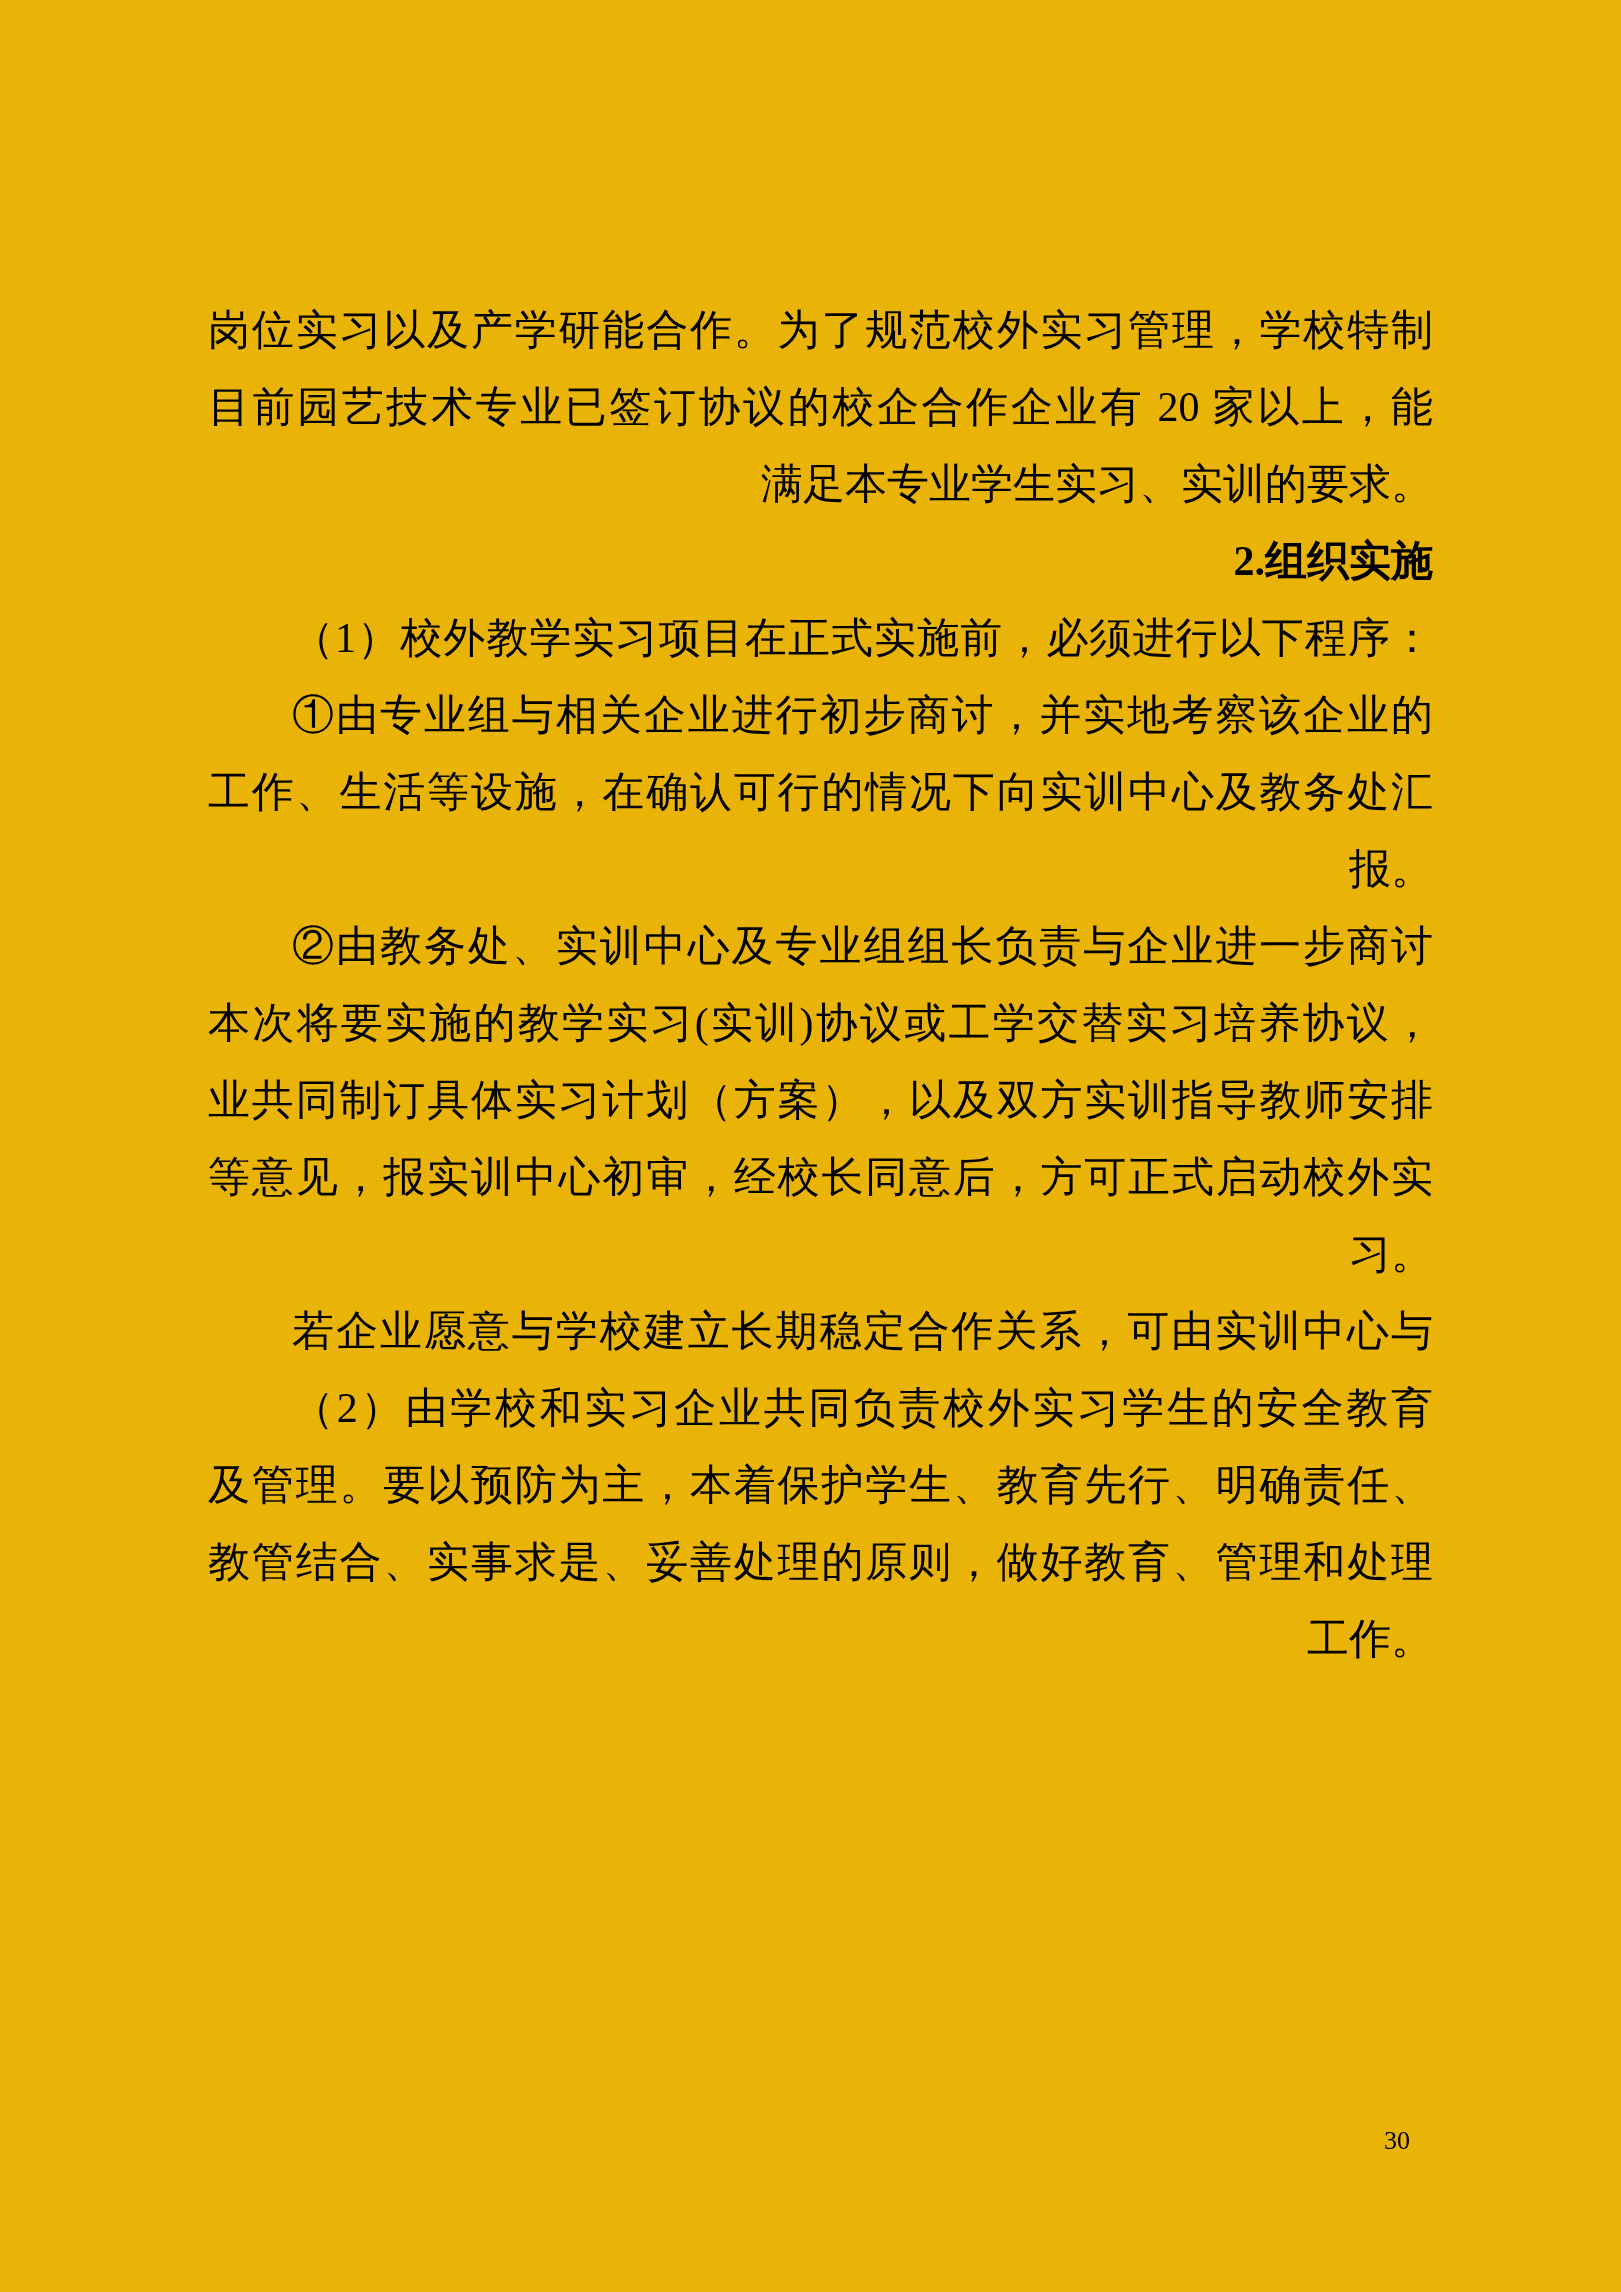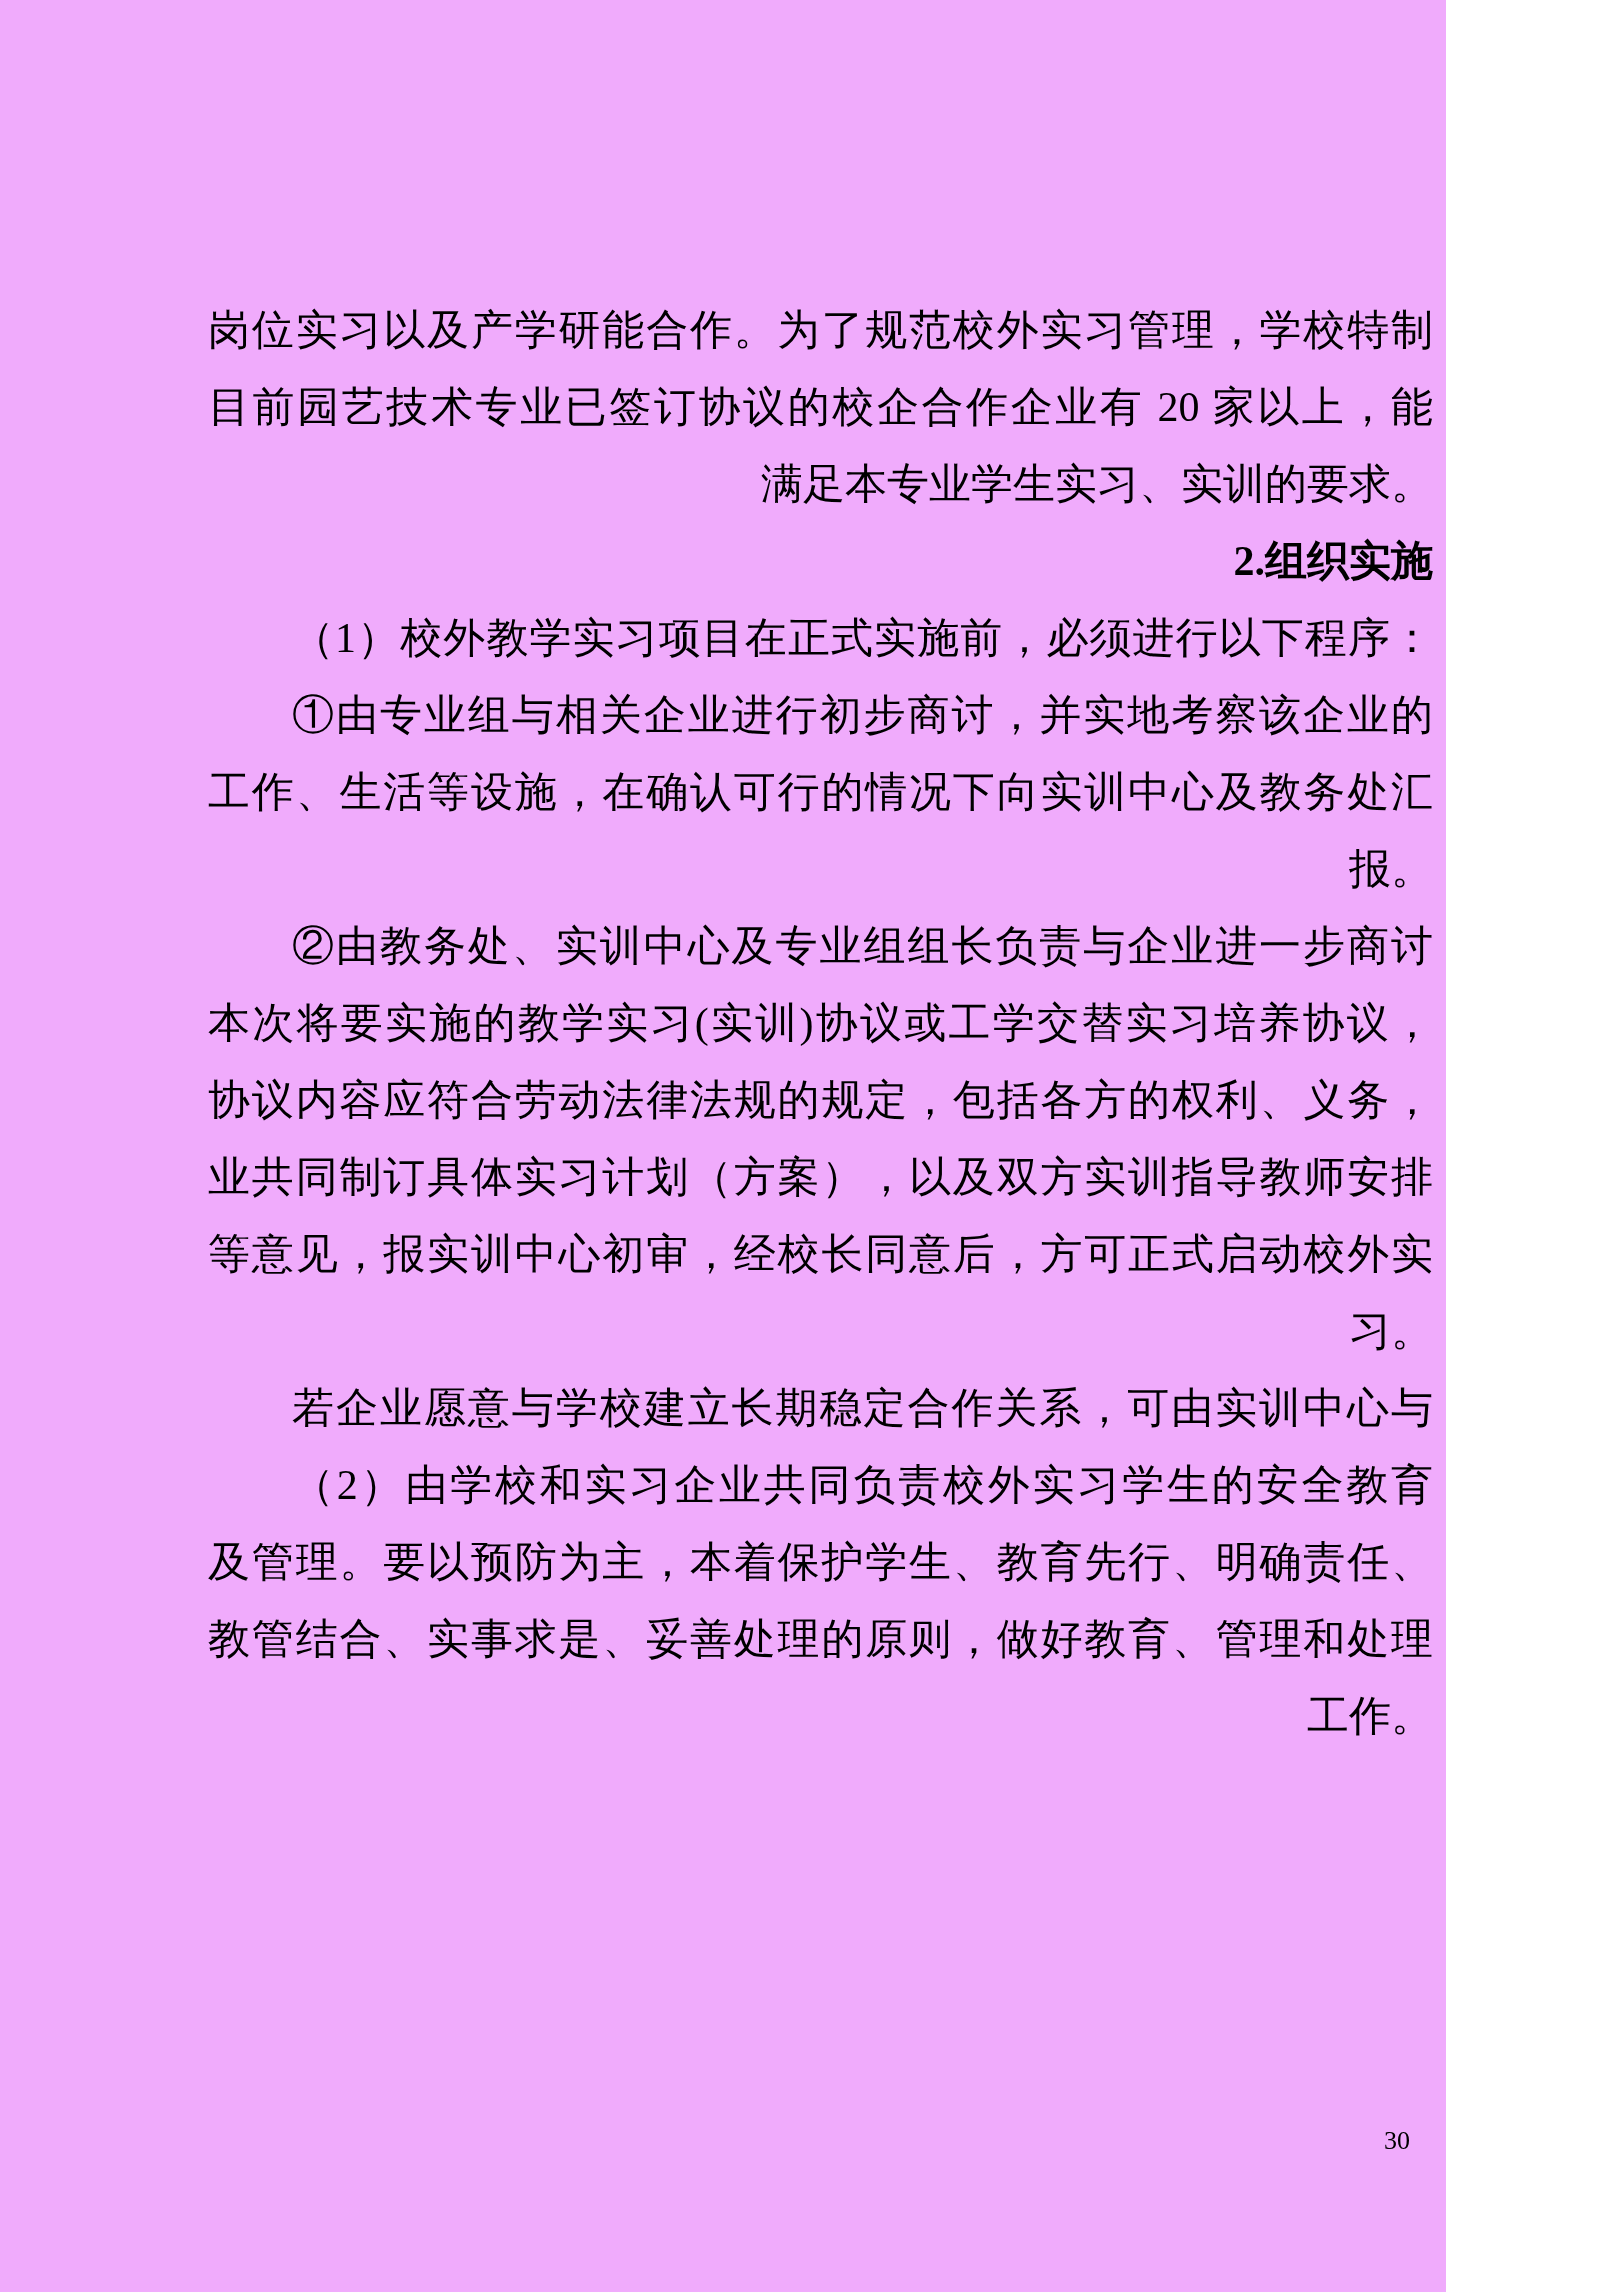--- a/index.html
+++ b/index.html
@@ -2,23 +2,23 @@
 <html><head>
 <meta charset="utf-8">
 <style>
   html, body {
     margin: 0;
     padding: 0;
     background: #ffffff;
   }
   .page {
     position: relative;
-    width: 1446px;
+    width: 1621px;
     height: 2293px;
-    background: #f0abfc;
+    background: #eab308;
     overflow: hidden;
     font-family: "Liberation Serif", "DejaVu Serif", serif;
     color: #000000;
   }
   .text-block {
     position: absolute;
     left: 208px;
     top: 292px;
     width: 1225px;
   }
@@ -58,21 +58,20 @@
     <div class="line fill">岗位实习以及产学研能合作。为了规范校外实习管理，学校特制</div>
     <div class="line fill">目前园艺技术专业已签订协议的校企合作企业有 20 家以上，能</div>
     <div class="line">满足本专业学生实习、实训的要求。</div>
     <div class="line indent bold">2.组织实施</div>
     <div class="line indent fill">（1）校外教学实习项目在正式实施前，必须进行以下程序：</div>
     <div class="line indent fill">①由专业组与相关企业进行初步商讨，并实地考察该企业的</div>
     <div class="line fill">工作、生活等设施，在确认可行的情况下向实训中心及教务处汇</div>
     <div class="line">报。</div>
     <div class="line indent fill">②由教务处、实训中心及专业组组长负责与企业进一步商讨</div>
     <div class="line fill">本次将要实施的教学实习(实训)协议或工学交替实习培养协议，</div>
-    <div class="line fill">协议内容应符合劳动法律法规的规定，包括各方的权利、义务，</div>
     <div class="line fill">业共同制订具体实习计划（方案），以及双方实训指导教师安排</div>
     <div class="line fill">等意见，报实训中心初审，经校长同意后，方可正式启动校外实</div>
     <div class="line">习。</div>
     <div class="line indent fill">若企业愿意与学校建立长期稳定合作关系，可由实训中心与</div>
     <div class="line indent fill">（2）由学校和实习企业共同负责校外实习学生的安全教育</div>
     <div class="line fill">及管理。要以预防为主，本着保护学生、教育先行、明确责任、</div>
     <div class="line fill">教管结合、实事求是、妥善处理的原则，做好教育、管理和处理</div>
     <div class="line">工作。</div>
   </div>
   <div class="page-number">30</div>

